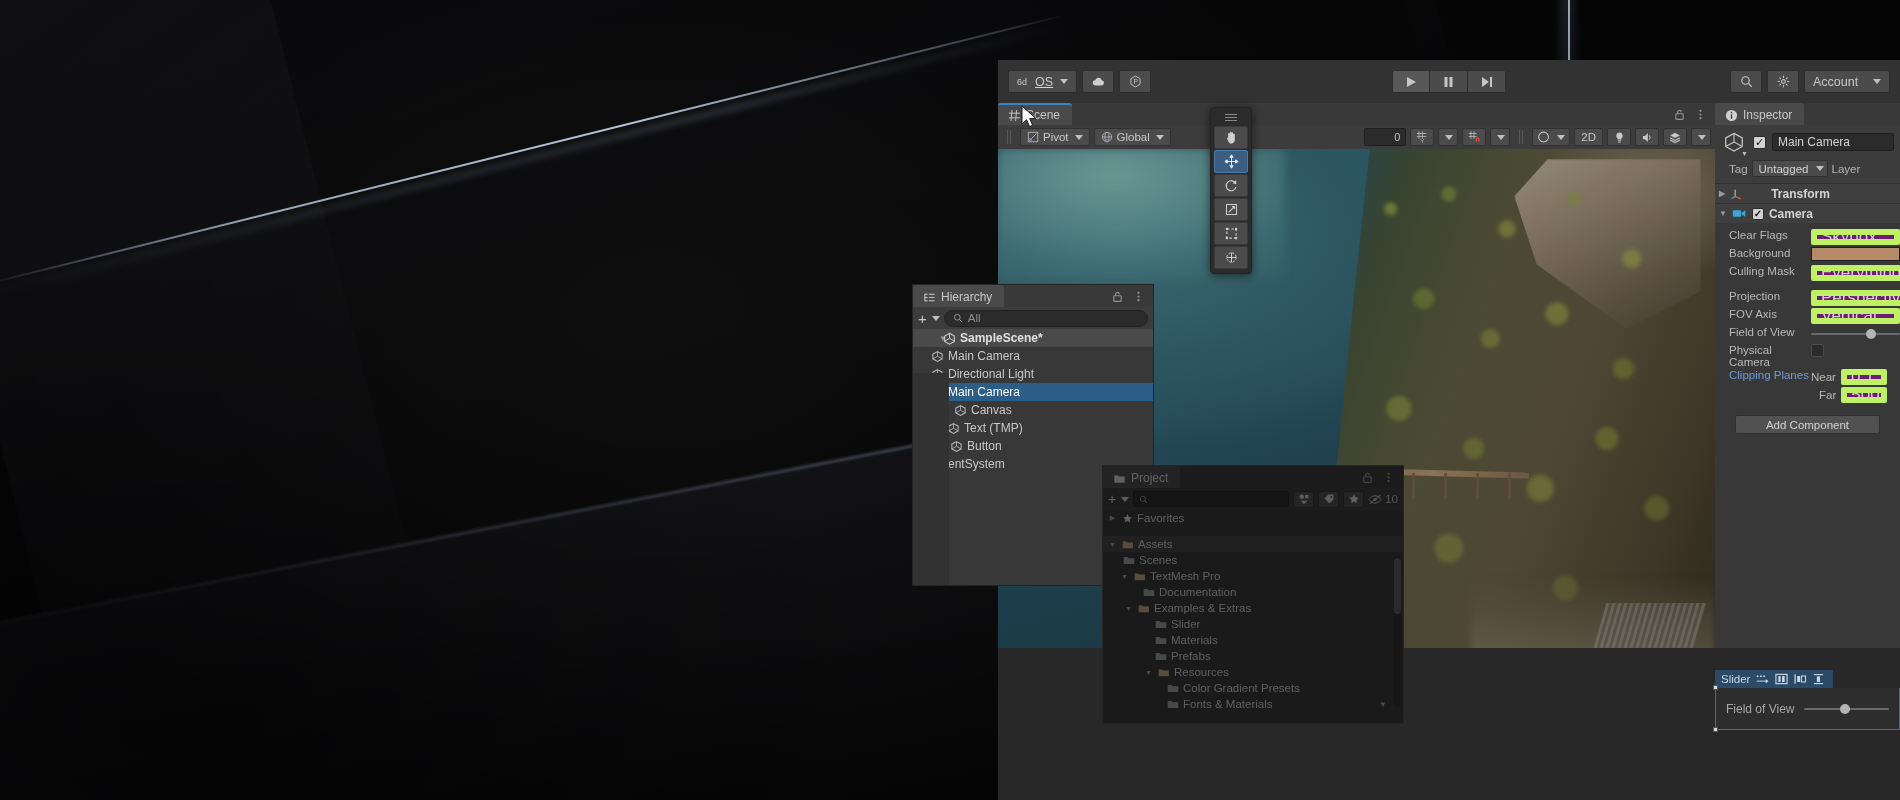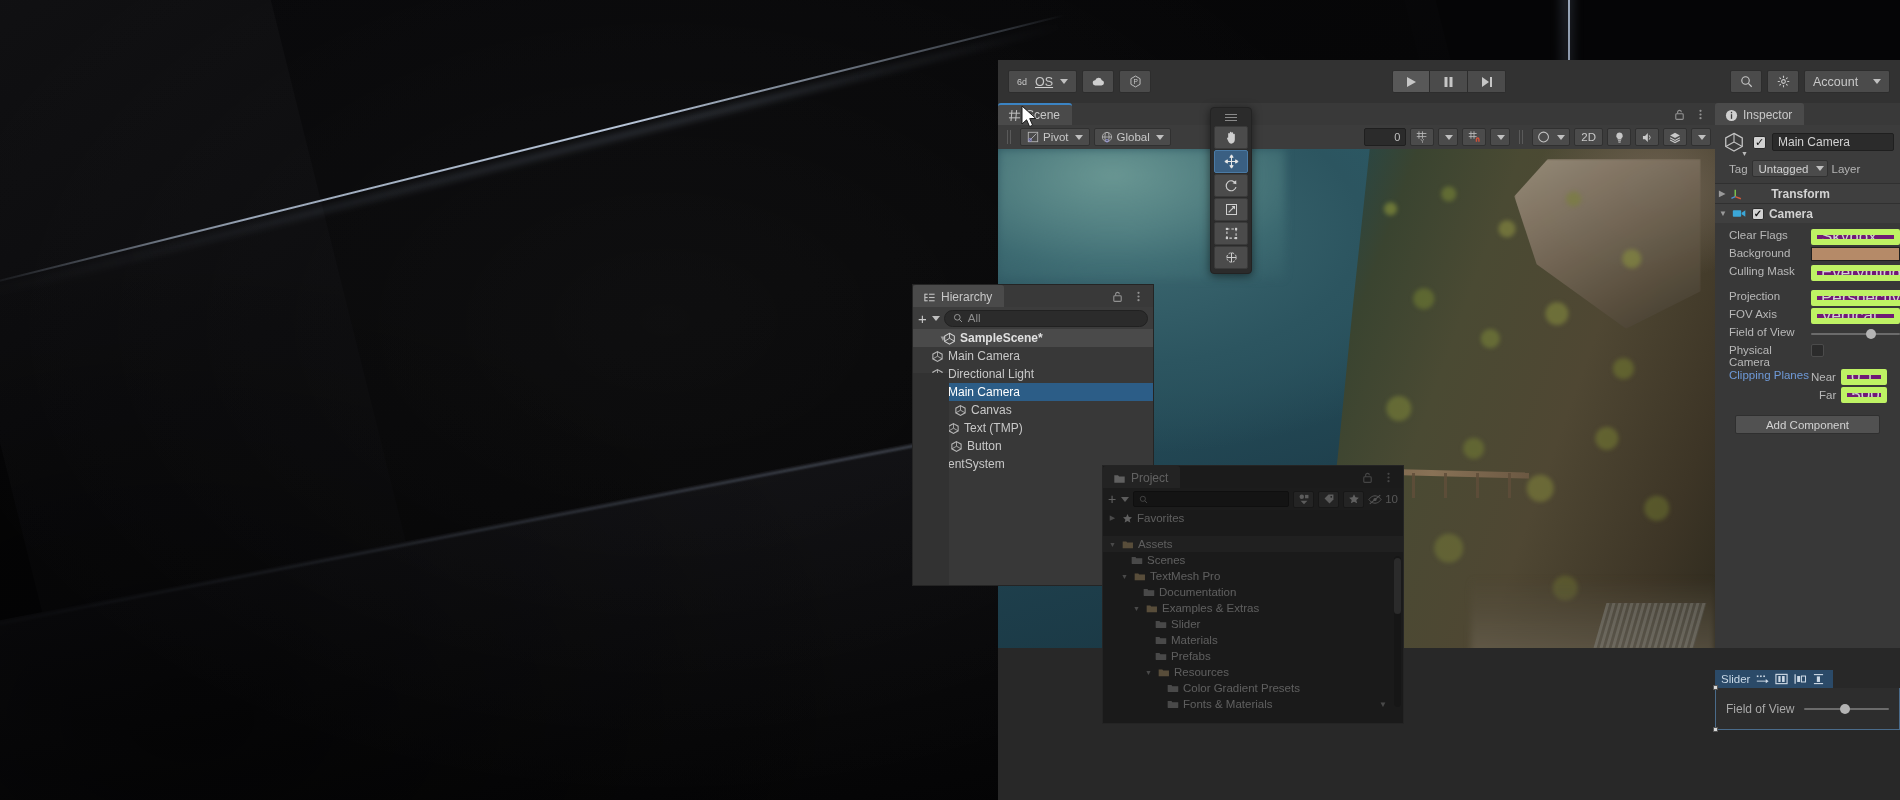--- a/index.html
+++ b/index.html
@@ -311,21 +311,21 @@
     flex:1; height:16px; background:#2b2b2b; border:1px solid #212121; border-radius:2px;
     display:flex; align-items:center; gap:4px; padding:0 5px; color:#8e8e8e; font-size:11px;
   }
   .pt-ico { width:21px; height:17px; background:#4b4b4b; border:1px solid #303030; border-radius:2px;
             display:flex; align-items:center; justify-content:center; }
   .hidden-count { display:flex; align-items:center; gap:3px; color:#b4b4b4; font-size:11.5px; }
   #proj-tree { position:absolute; left:0; right:0; top:44px; bottom:0; background:#383838; overflow:hidden; }
   .prow { height:16px; display:flex; align-items:center; gap:4px; color:#c3c3c3; font-size:11.5px; white-space:nowrap; }
   .prow.sel { background:#434343; }
   .prow .tw { width:11px; text-align:center; color:#9a9a9a; font-size:7px; }
-  .pi-0 { padding-left: 4px; } .pi-1 { padding-left: 16px; } .pi-2 { padding-left: 28px; }
+  .pi-0 { padding-left: 4px; } .pi-1 { padding-left: 16px; } .pi-2 { padding-left: 20px; }
   .pi-3 { padding-left: 40px; } .pi-4 { padding-left: 52px; } .pi-5 { padding-left: 64px; }
   #proj-scroll { position:absolute; right:2px; top:48px; width:7px; height:56px; background:#5a5a5a; border-radius:4px; }
   #proj-scrolltrack { position:absolute; right:2px; top:46px; width:7px; bottom:16px; background:#2e2e2e; border-radius:4px; }
 
   
   #inspector-panel {
     position: absolute; right: 0; top: 0;
     width: 185px; height: 545px;
     background: #383838;
   }

